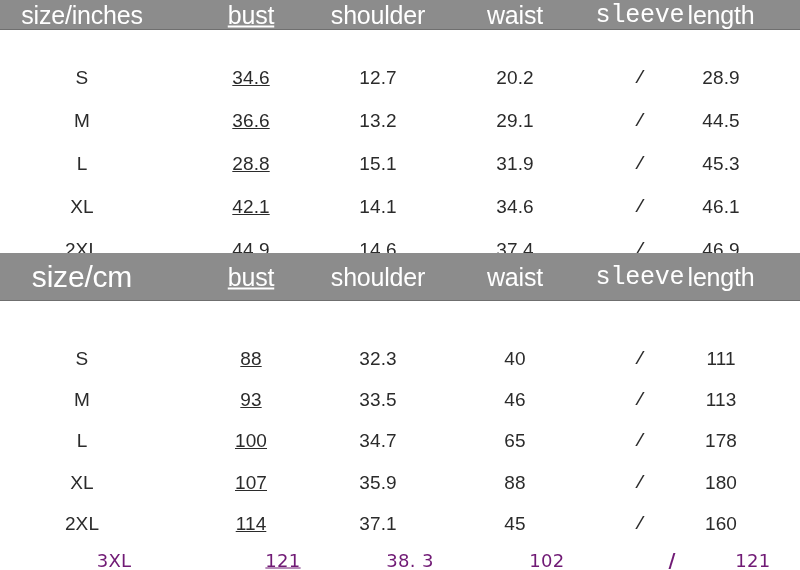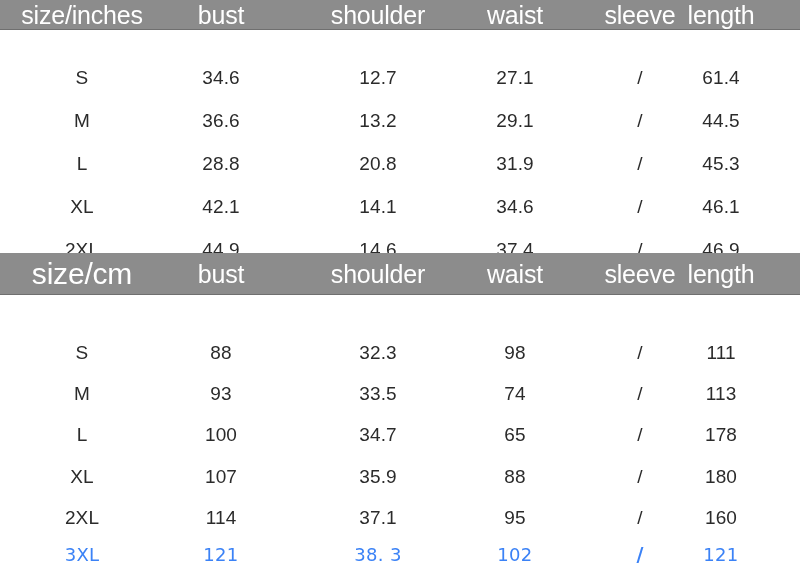--- a/index.html
+++ b/index.html
@@ -67,45 +67,46 @@
     transform: translate(-50%, -50%);
     white-space: nowrap;
     font-size: 19px;
     font-weight: 400;
     color: #2b2b2b;
     letter-spacing: 0.1px;
   }
   .row.alt .cell {
     font-family: "DejaVu Sans", sans-serif;
     font-size: 18px;
-    color: #3b82f6;
+    color: #701a75;
     letter-spacing: 0.3px;
+    margin-left: 32px;
   }
   .row.alt .cell.sleeve {
     font-weight: 700;
     font-size: 19px;
   }
 
   
   .c-size     { left: 82px;  }
-  .c-bust     { left: 221px; }
+  .c-bust     { left: 251px; text-decoration: underline; }
   .c-shoulder { left: 378px; }
   .c-waist    { left: 515px; }
-  .c-sleeve   { left: 640px; }
+  .c-sleeve   { left: 640px; font-family: Liberation Mono, monospace; }
   .c-length   { left: 721px; }
 
   
   #table-inches            { top: 0; }
   #table-inches .hdr       { height: 30px; }
   #table-inches .hdr .cell { font-size: 25px; }
   #table-inches .rows      { height: 223px; }
 
   
   #table-cm            { top: 253px; }
-  #table-cm .hdr       { height: 42px; }
+  #table-cm .hdr       { height: 48px; }
   #table-cm .hdr .cell { font-size: 25px; }
   #table-cm .hdr .cell.c-size { font-size: 30px; }
   #table-cm .rows      { height: 281px; }
 </style>
 </head>
 <body>
 
 <div class="chart" id="table-inches">
   <div class="hdr">
     <div class="cell c-size">size/inches</div>
@@ -113,36 +114,36 @@
     <div class="cell c-shoulder">shoulder</div>
     <div class="cell c-waist">waist</div>
     <div class="cell c-sleeve">sleeve</div>
     <div class="cell c-length">length</div>
   </div>
   <div class="rows" id="rows-inches">
       <div class="row" style="top: 48px;">
         <div class="cell c-size">S</div>
         <div class="cell c-bust">34.6</div>
         <div class="cell c-shoulder">12.7</div>
-        <div class="cell c-waist">27.1</div>
-        <div class="cell c-sleeve sleeve">/</div>
-        <div class="cell c-length">61.4</div>
+        <div class="cell c-waist">20.2</div>
+        <div class="cell c-sleeve sleeve">/</div>
+        <div class="cell c-length">28.9</div>
       </div>
       <div class="row" style="top: 91px;">
         <div class="cell c-size">M</div>
         <div class="cell c-bust">36.6</div>
         <div class="cell c-shoulder">13.2</div>
         <div class="cell c-waist">29.1</div>
         <div class="cell c-sleeve sleeve">/</div>
         <div class="cell c-length">44.5</div>
       </div>
       <div class="row" style="top: 134px;">
         <div class="cell c-size">L</div>
         <div class="cell c-bust">28.8</div>
-        <div class="cell c-shoulder">20.8</div>
+        <div class="cell c-shoulder">15.1</div>
         <div class="cell c-waist">31.9</div>
         <div class="cell c-sleeve sleeve">/</div>
         <div class="cell c-length">45.3</div>
       </div>
       <div class="row" style="top: 177px;">
         <div class="cell c-size">XL</div>
         <div class="cell c-bust">42.1</div>
         <div class="cell c-shoulder">14.1</div>
         <div class="cell c-waist">34.6</div>
         <div class="cell c-sleeve sleeve">/</div>
@@ -166,29 +167,29 @@
     <div class="cell c-shoulder">shoulder</div>
     <div class="cell c-waist">waist</div>
     <div class="cell c-sleeve">sleeve</div>
     <div class="cell c-length">length</div>
   </div>
   <div class="rows" id="rows-cm">
       <div class="row" style="top: 58px;">
         <div class="cell c-size">S</div>
         <div class="cell c-bust">88</div>
         <div class="cell c-shoulder">32.3</div>
-        <div class="cell c-waist">98</div>
+        <div class="cell c-waist">40</div>
         <div class="cell c-sleeve sleeve">/</div>
         <div class="cell c-length">111</div>
       </div>
       <div class="row" style="top: 99px;">
         <div class="cell c-size">M</div>
         <div class="cell c-bust">93</div>
         <div class="cell c-shoulder">33.5</div>
-        <div class="cell c-waist">74</div>
+        <div class="cell c-waist">46</div>
         <div class="cell c-sleeve sleeve">/</div>
         <div class="cell c-length">113</div>
       </div>
       <div class="row" style="top: 140px;">
         <div class="cell c-size">L</div>
         <div class="cell c-bust">100</div>
         <div class="cell c-shoulder">34.7</div>
         <div class="cell c-waist">65</div>
         <div class="cell c-sleeve sleeve">/</div>
         <div class="cell c-length">178</div>
@@ -198,21 +199,21 @@
         <div class="cell c-bust">107</div>
         <div class="cell c-shoulder">35.9</div>
         <div class="cell c-waist">88</div>
         <div class="cell c-sleeve sleeve">/</div>
         <div class="cell c-length">180</div>
       </div>
       <div class="row" style="top: 223px;">
         <div class="cell c-size">2XL</div>
         <div class="cell c-bust">114</div>
         <div class="cell c-shoulder">37.1</div>
-        <div class="cell c-waist">95</div>
+        <div class="cell c-waist">45</div>
         <div class="cell c-sleeve sleeve">/</div>
         <div class="cell c-length">160</div>
       </div>
       <div class="row alt" style="top: 259px;">
         <div class="cell c-size">3XL</div>
         <div class="cell c-bust">121</div>
         <div class="cell c-shoulder">38. 3</div>
         <div class="cell c-waist">102</div>
         <div class="cell c-sleeve sleeve">/</div>
         <div class="cell c-length">121</div>

